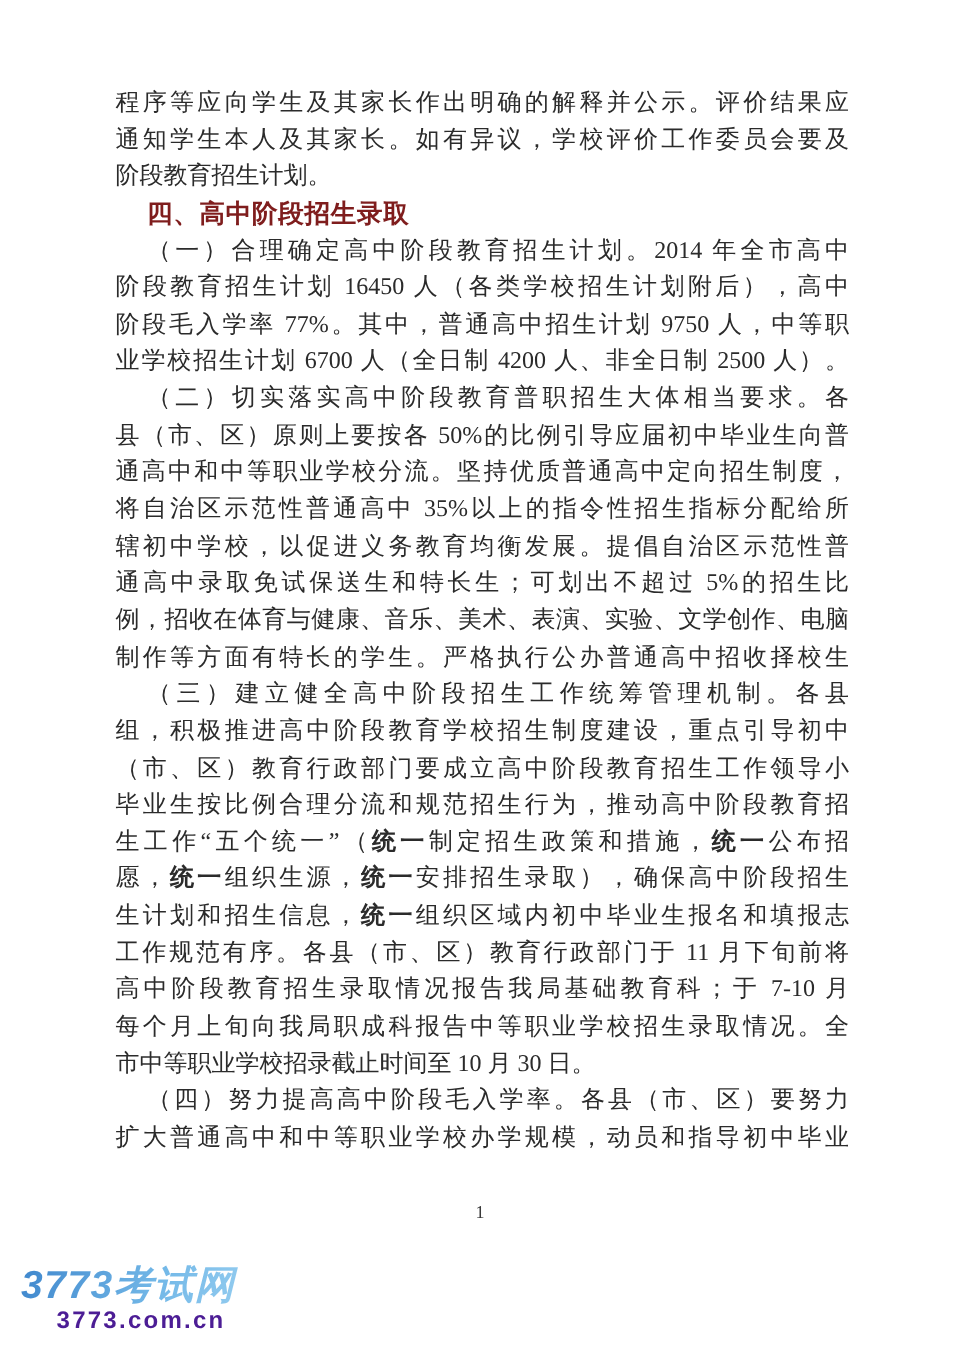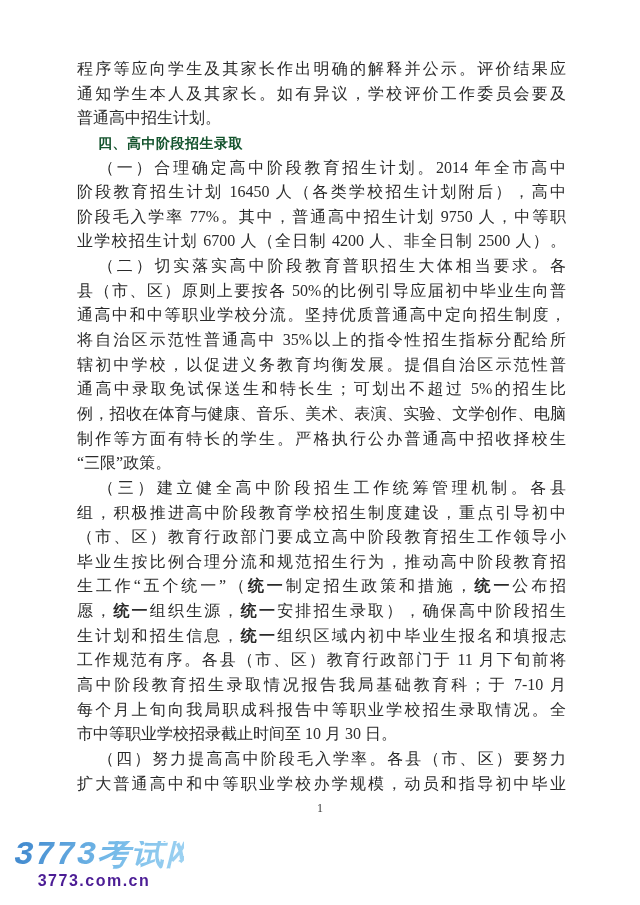--- a/index.html
+++ b/index.html
@@ -33,22 +33,22 @@
     white-space: normal;
     text-align: justify;
     text-align-last: justify;
   }
   .line.ind {
     text-indent: 21px;
   }
   .line.head {
     font-family: "Liberation Sans", sans-serif;
     font-weight: 700;
-    font-size: 14px;
-    color: #14532d;
+    font-size: 17px;
+    color: #7f1d1d;
     letter-spacing: 0.5px;
   }
   .b {
     font-weight: 700;
   }
   .page-num {
     position: absolute;
     left: 0;
     top: 801px;
     width: 640px;
@@ -57,24 +57,24 @@
     font-size: 12px;
     color: #3a3a3a;
   }
   .watermark {
     position: absolute;
     left: 14px;
     top: 841px;
     width: 170px;
   }
   .wm-name {
-    font-family: Liberation Mono, monospace;
+    font-family: Liberation Sans, sans-serif;
     font-weight: 700;
     font-style: italic;
-    font-size: 33px;
+    font-size: 26px;
     line-height: 30px;
     letter-spacing: 1px;
     color: #5ea9e0;
     white-space: nowrap;
   }
   @supports (-webkit-background-clip: text) {
     .wm-name {
       background: linear-gradient(105deg, #3f87cd 0%, #74b9e8 55%, #9fd3f2 100%);
       -webkit-background-clip: text;
       -webkit-text-fill-color: transparent;
@@ -92,35 +92,34 @@
     white-space: nowrap;
   }
 </style>
 </head>
 <body>
 
 <div class="page">
   <div class="doc-body" id="doc-body">
       <div class="line j"><span>程序等应向学生及其家长作出明确的解释并公示。评价结果应</span></div>
       <div class="line j"><span>通知学生本人及其家长。如有异议，学校评价工作委员会要及</span></div>
-      <div class="line"><span>普通高中招生计划。</span></div>
+      <div class="line"><span>阶段教育招生计划。</span></div>
       <div class="line ind head"><span>四、高中阶段招生录取</span></div>
       <div class="line j ind"><span>（一）合理确定高中阶段教育招生计划。2014 年全市高中</span></div>
       <div class="line j"><span>阶段教育招生计划 16450 人（各类学校招生计划附后），高中</span></div>
       <div class="line j"><span>阶段毛入学率 77%。其中，普通高中招生计划 9750 人，中等职</span></div>
       <div class="line j"><span>业学校招生计划 6700 人（全日制 4200 人、非全日制 2500 人）。</span></div>
       <div class="line j ind"><span>（二）切实落实高中阶段教育普职招生大体相当要求。各</span></div>
       <div class="line j"><span>县（市、区）原则上要按各 50%的比例引导应届初中毕业生向普</span></div>
       <div class="line j"><span>通高中和中等职业学校分流。坚持优质普通高中定向招生制度，</span></div>
       <div class="line j"><span>将自治区示范性普通高中 35%以上的指令性招生指标分配给所</span></div>
       <div class="line j"><span>辖初中学校，以促进义务教育均衡发展。提倡自治区示范性普</span></div>
       <div class="line j"><span>通高中录取免试保送生和特长生；可划出不超过 5%的招生比</span></div>
       <div class="line j"><span>例，招收在体育与健康、音乐、美术、表演、实验、文学创作、电脑</span></div>
       <div class="line j"><span>制作等方面有特长的学生。严格执行公办普通高中招收择校生</span></div>
-      <div class="line"><span>“三限”政策。</span></div>
       <div class="line j ind"><span>（三）建立健全高中阶段招生工作统筹管理机制。各县</span></div>
       <div class="line j"><span>组，积极推进高中阶段教育学校招生制度建设，重点引导初中</span></div>
       <div class="line j"><span>（市、区）教育行政部门要成立高中阶段教育招生工作领导小</span></div>
       <div class="line j"><span>毕业生按比例合理分流和规范招生行为，推动高中阶段教育招</span></div>
       <div class="line j"><span>生工作“五个统一”（</span><span class="b">统一</span><span>制定招生政策和措施，</span><span class="b">统一</span><span>公布招</span></div>
       <div class="line j"><span>愿，</span><span class="b">统一</span><span>组织生源，</span><span class="b">统一</span><span>安排招生录取），确保高中阶段招生</span></div>
       <div class="line j"><span>生计划和招生信息，</span><span class="b">统一</span><span>组织区域内初中毕业生报名和填报志</span></div>
       <div class="line j"><span>工作规范有序。各县（市、区）教育行政部门于 11 月下旬前将</span></div>
       <div class="line j"><span>高中阶段教育招生录取情况报告我局基础教育科；于 7-10 月</span></div>
       <div class="line j"><span>每个月上旬向我局职成科报告中等职业学校招生录取情况。全</span></div>

